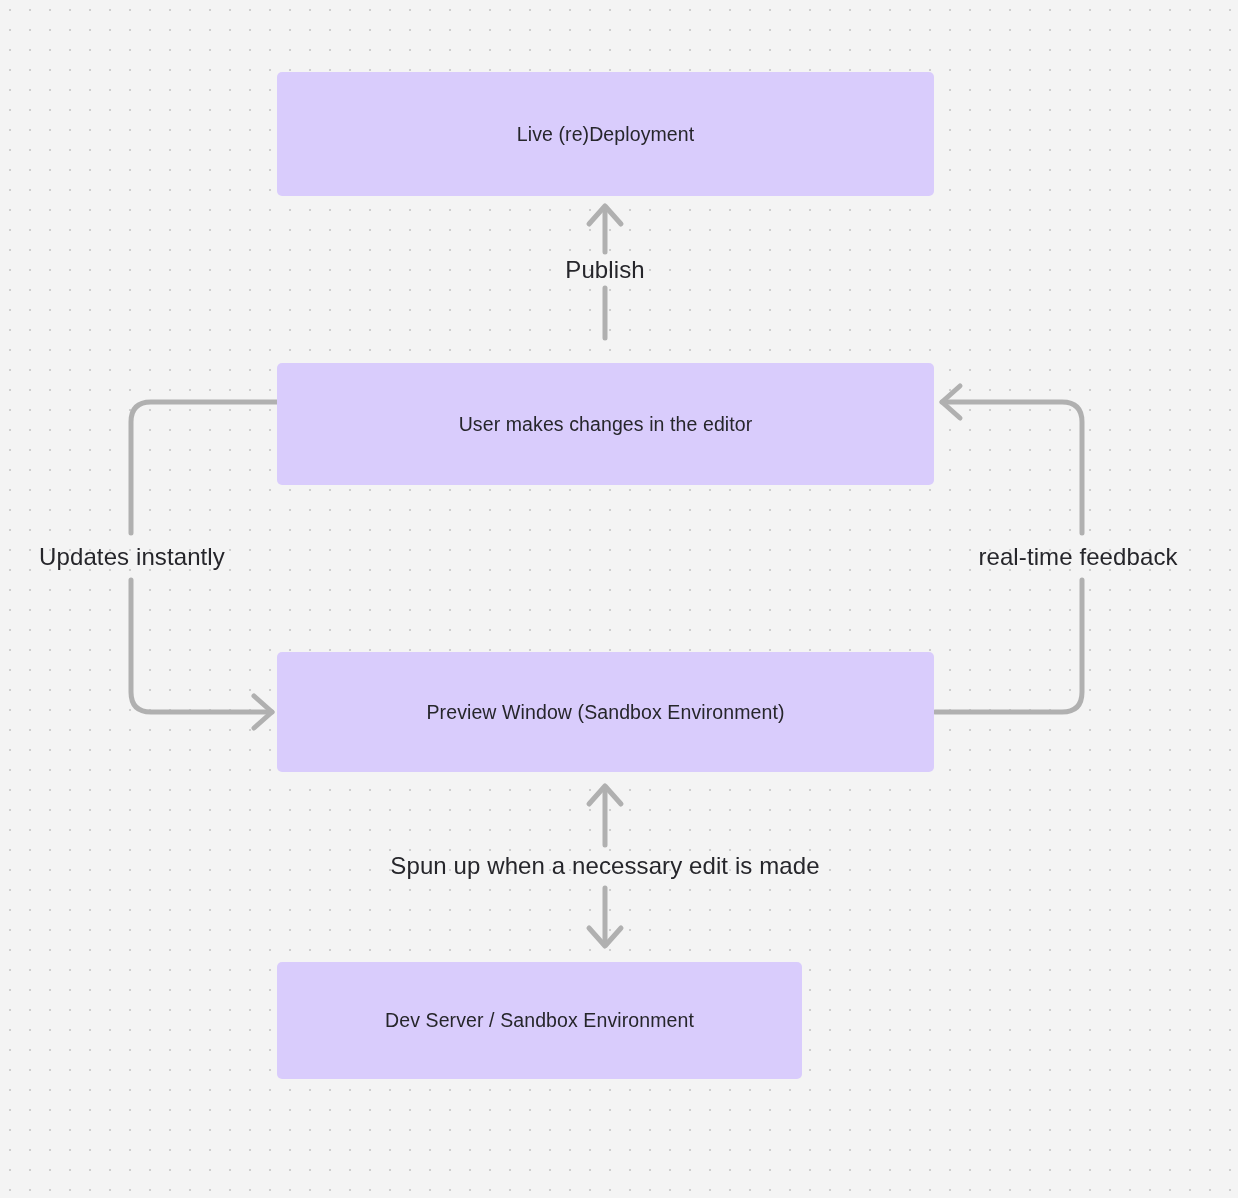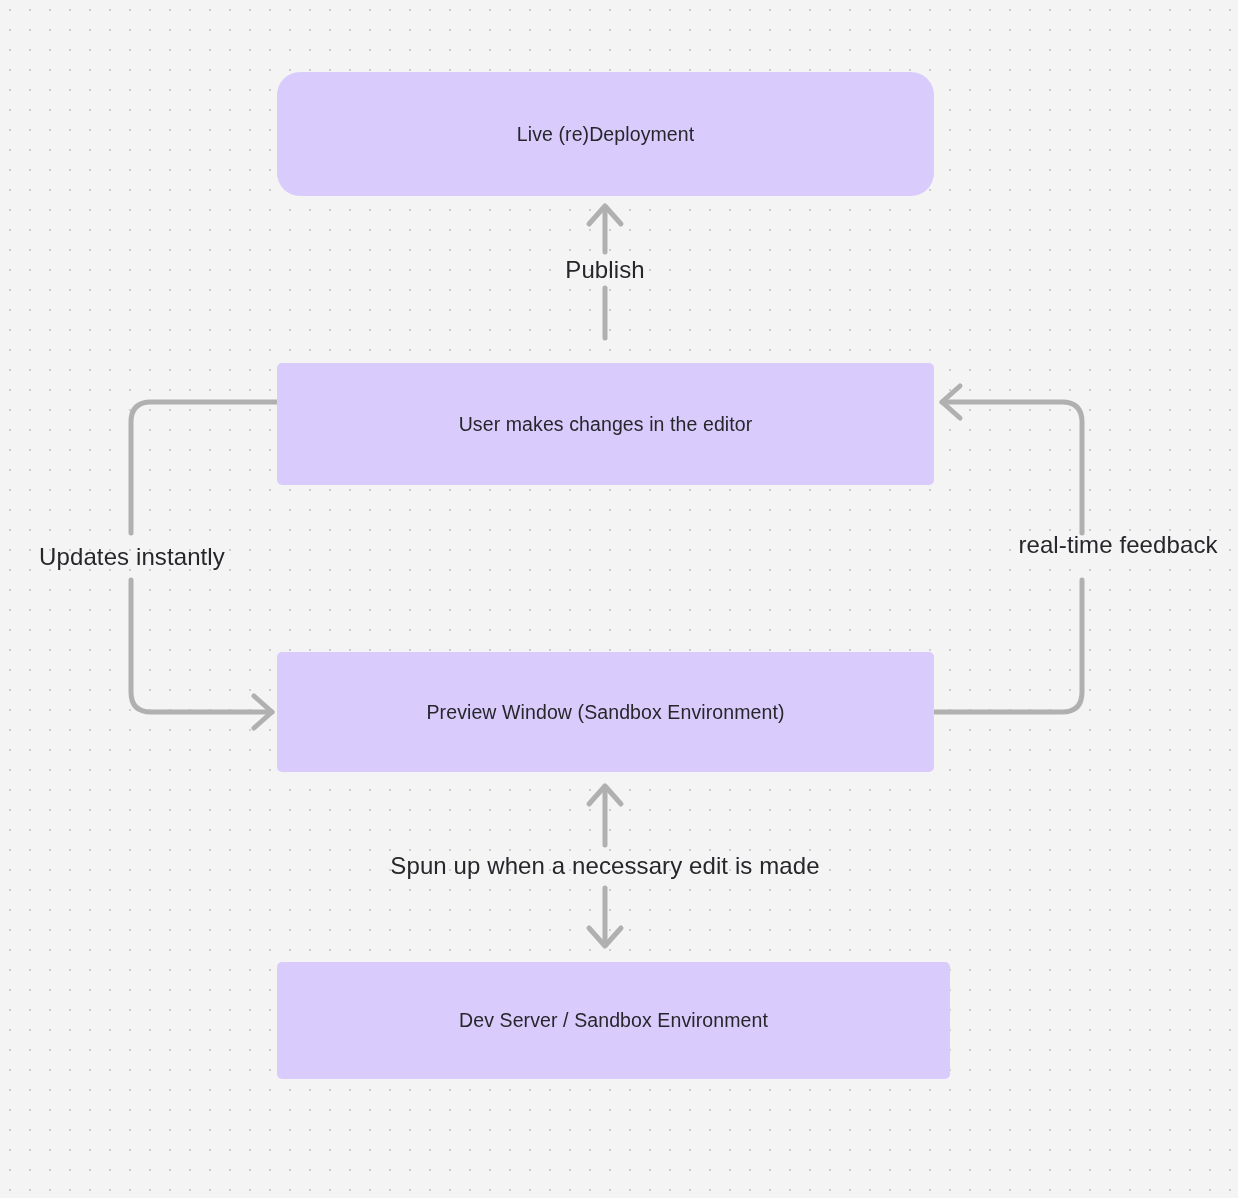--- a/index.html
+++ b/index.html
@@ -88,37 +88,37 @@
       <g>
         <path d="M 605 845 L 605 788"></path>
         <path d="M 589 804 L 605 786 L 621 804"></path>
         <path d="M 605 888 L 605 944"></path>
         <path d="M 589 928 L 605 946 L 621 928"></path>
       </g>
 
     </g>
   </svg>
 
-  <div class="node" style="left:277px; top:72px; width:657px; height:124px;border-radius:23px;">
+  <div class="node" style="left:277px; top:72px; width:657px; height:124px;">
     <span class="node-label">Live (re)Deployment</span>
   </div>
 
   <div class="node" style="left:277px; top:341px; width:657px; height:122px;margin-top:22px;">
     <span class="node-label">User makes changes in the editor</span>
   </div>
 
   <div class="node" style="left:277px; top:652px; width:657px; height:120px;">
     <span class="node-label">Preview Window (Sandbox Environment)</span>
   </div>
 
-  <div class="node" style="left:277px; top:962px; width:673px; height:117px;">
+  <div class="node" style="left:277px; top:962px; width:525px; height:117px;">
     <span class="node-label">Dev Server / Sandbox Environment</span>
   </div>
 
   <div class="edge-label" style="left:605px; top:270px;">Publish</div>
 
   <div class="edge-label" style="left:132px; top:557px;">Updates instantly</div>
 
-  <div class="edge-label" style="left:1078px; top:545px;margin-left:40px;">real-time feedback</div>
+  <div class="edge-label" style="left:1078px; top:557px;">real-time feedback</div>
 
   <div class="edge-label" style="left:605px; top:866px;">Spun up when a necessary edit is made</div>
 
 </div>
 
 </body></html>

